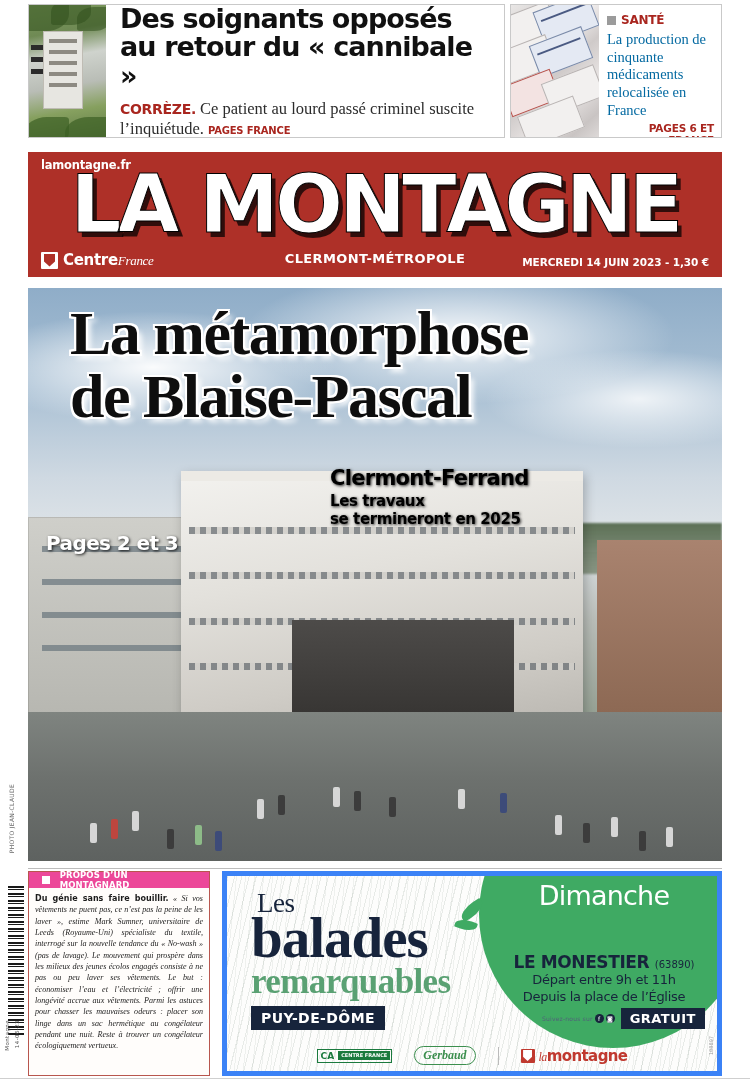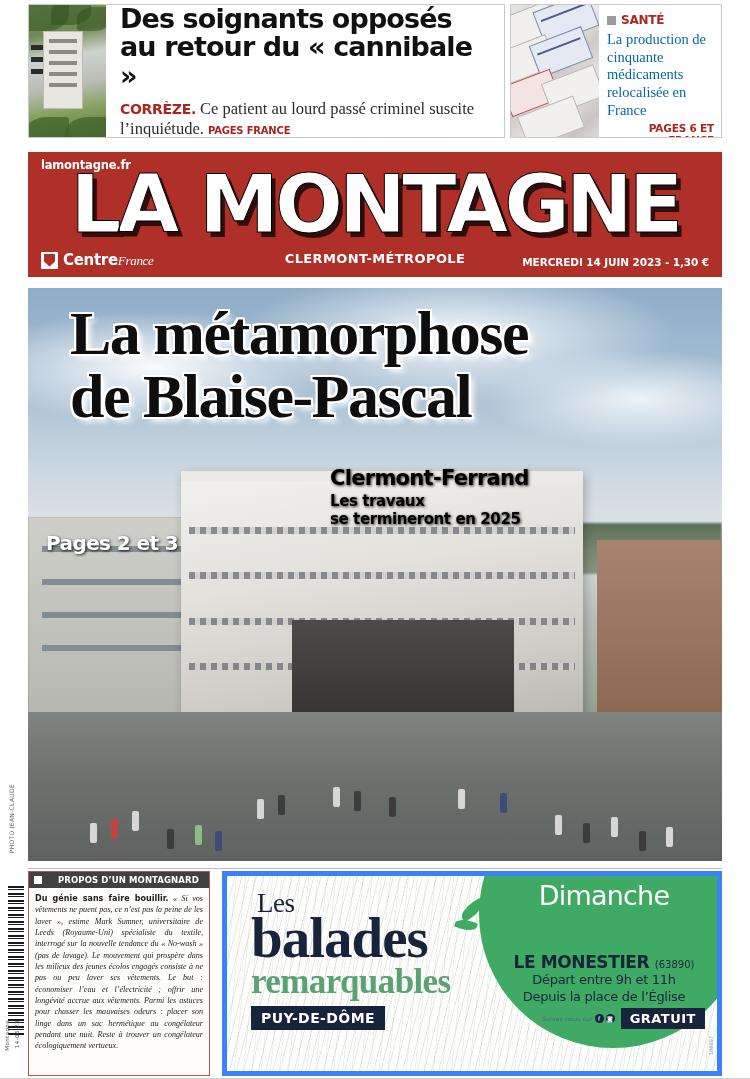--- a/index.html
+++ b/index.html
@@ -315,22 +315,22 @@
     border-top: 1px solid #bdbdbd;
   }
 
   .chronicle {
     position: absolute; left: 28px; top: 871px;
     width: 182px; height: 205px;
     border: 1px solid #b8564e;
     background: #fffdfb;
   }
   .chronicle-head {
-    height: 16px; background: #404040;
-    display:flex; align-items:center; gap:16px; padding:0 5px;
+    height: 16px; background: #ec4899;
+    display:flex; align-items:center; gap:10px; padding:0 13px;
   }
   .chronicle-head .sq { width:8px; height:8px; background:#fff; }
   .chronicle-head .lbl {
     font-family: "DejaVu Sans", sans-serif;
     font-weight: 700; font-size: 8.5px; color: #fff; letter-spacing: 0.1px;
   }
   .chronicle-body {
     padding: 5px 6px;
     font-family: "Liberation Serif", serif;
     font-style: italic;
@@ -683,18 +683,30 @@
       <div class="ad-place"><span>LE MONESTIER</span> <span class="zip">(63890)</span></div>
       <div class="ad-time">Départ entre 9h et 11h</div>
       <div class="ad-from">Depuis la place de l’Église</div>
     </div>
 
     <div class="ad-footer">
       <span class="ad-social"><span>Suivez-nous sur</span><span class="ad-soc-ico">f</span><span class="ad-soc-ico">◙</span></span>
       <span class="ad-free">GRATUIT</span>
     </div>
 
+    <div class="ad-logos">
+      <span class="logo-ca">
+        <span class="ca">CA</span>
+        <span class="cf">CENTRE FRANCE</span>
+      </span>
+      <span class="logo-green">Gerbaud</span>
+      <span class="logo-sep"></span>
+      <span class="logo-lm">
+        <span class="mark"></span>
+        <span class="nm"><i>la</i><span>montagne</span></span>
+      </span>
+    </div>
 
     <div class="ad-code">188897</div>
   </div>
 
   <div class="bottom-rule"></div>
 </div>
 
 </body></html>

